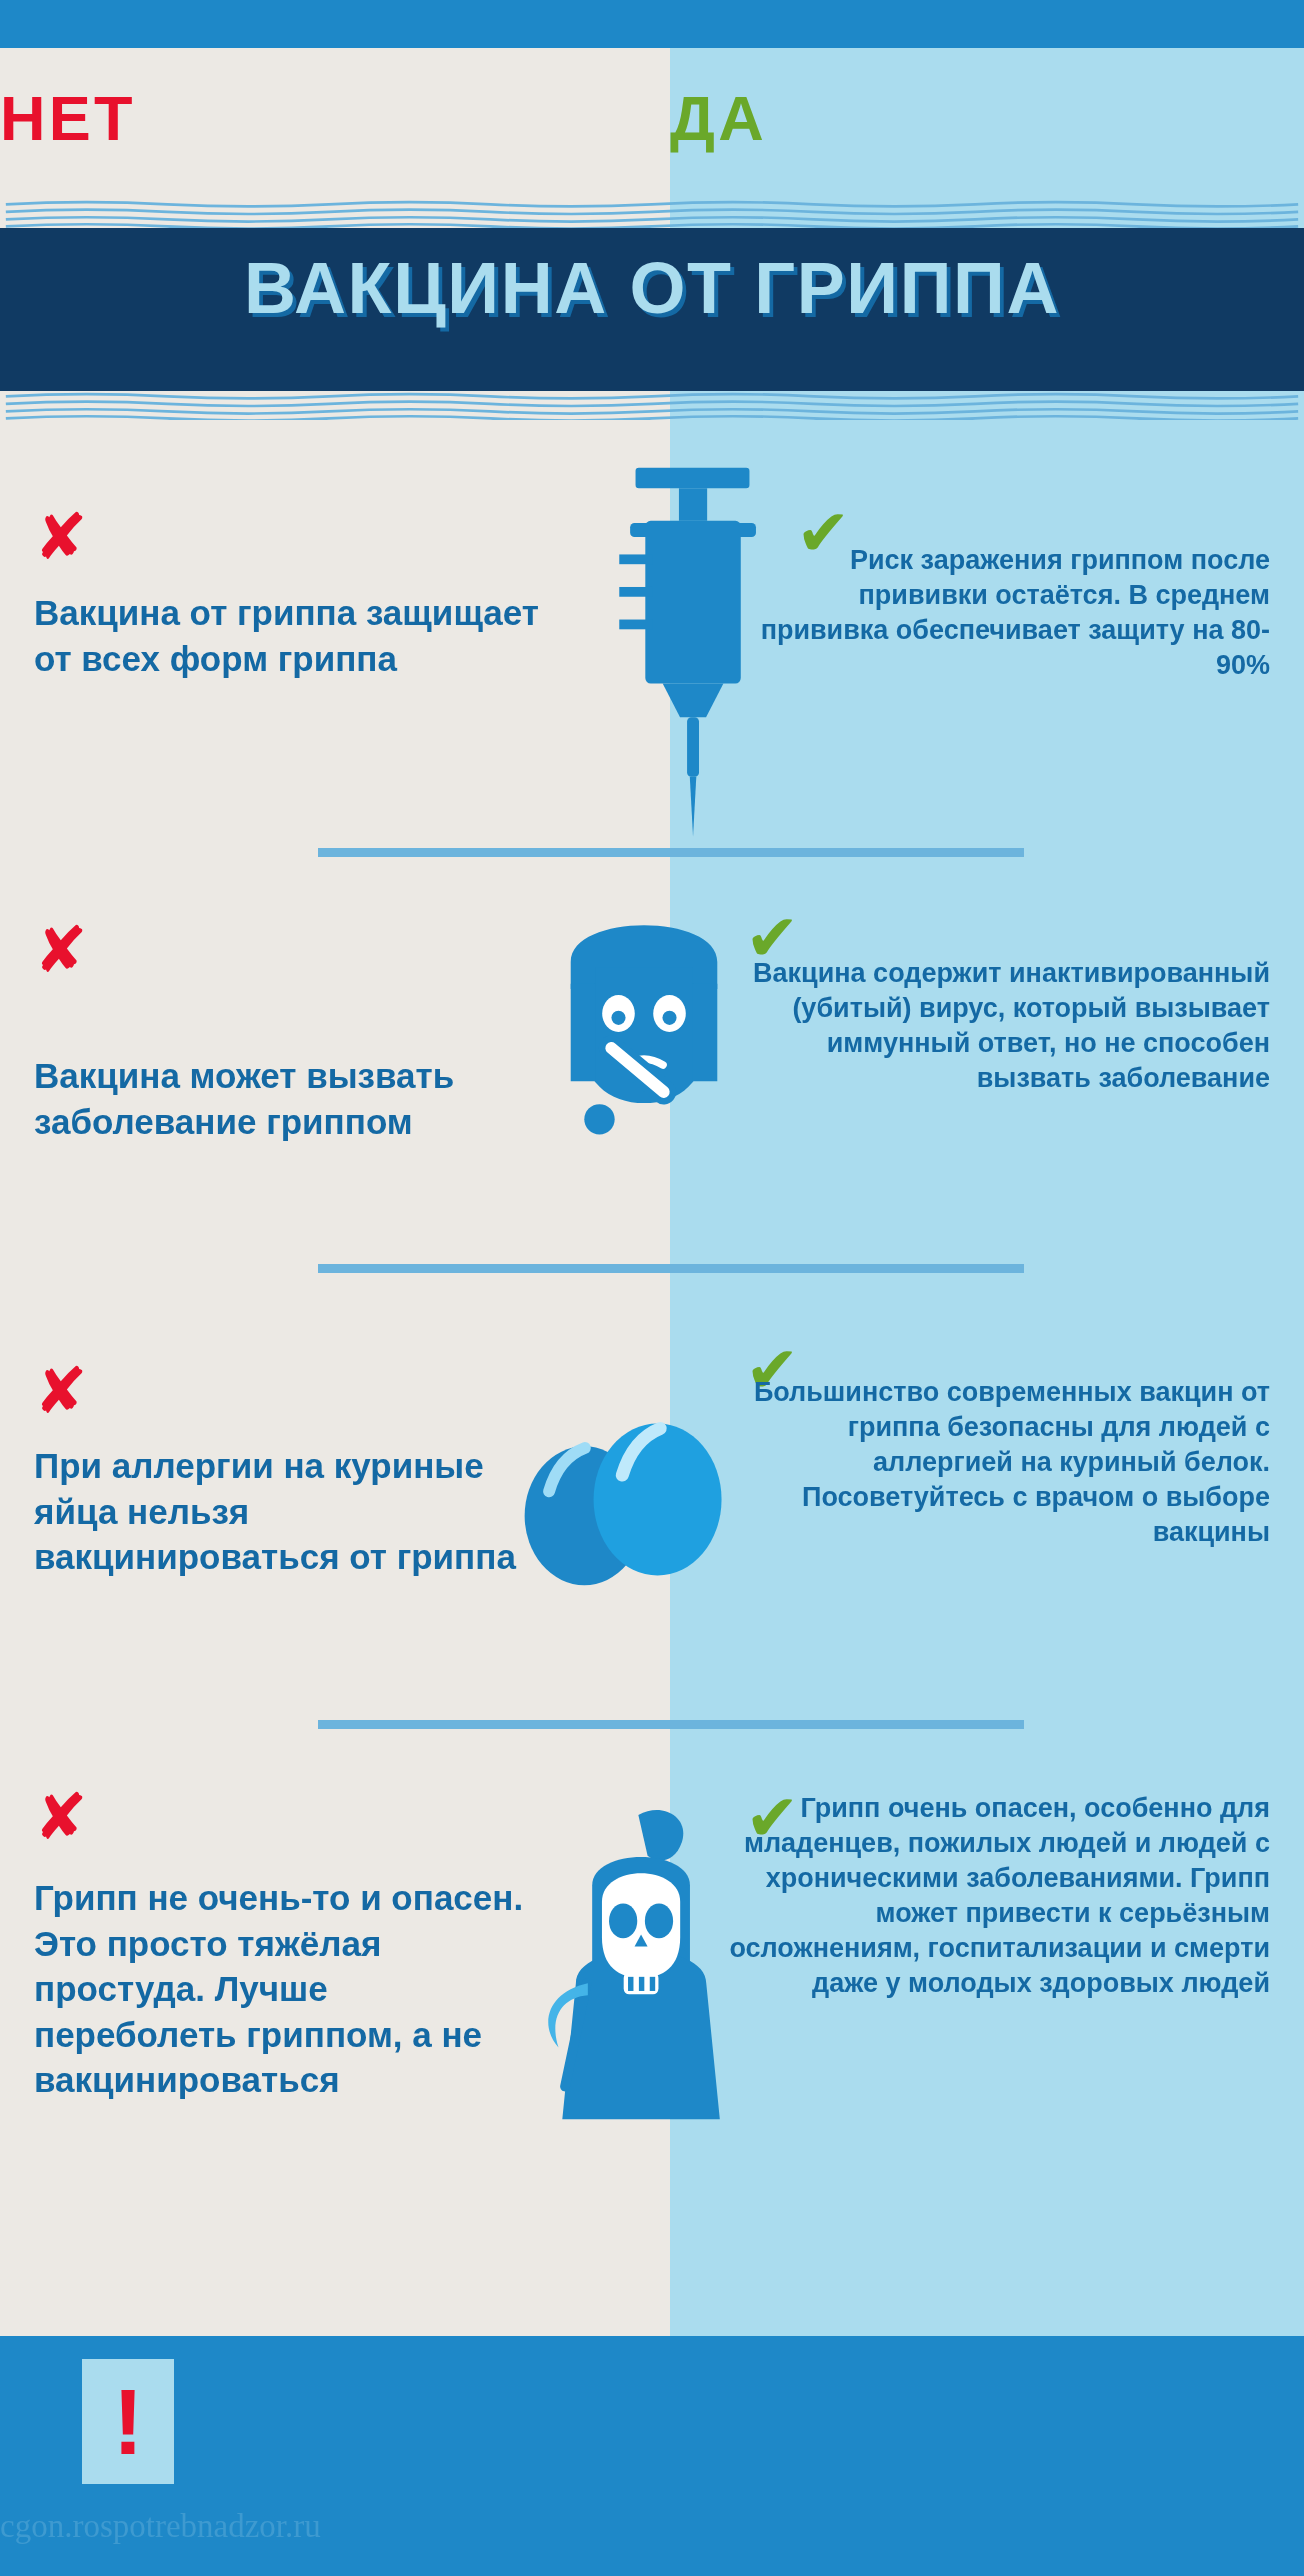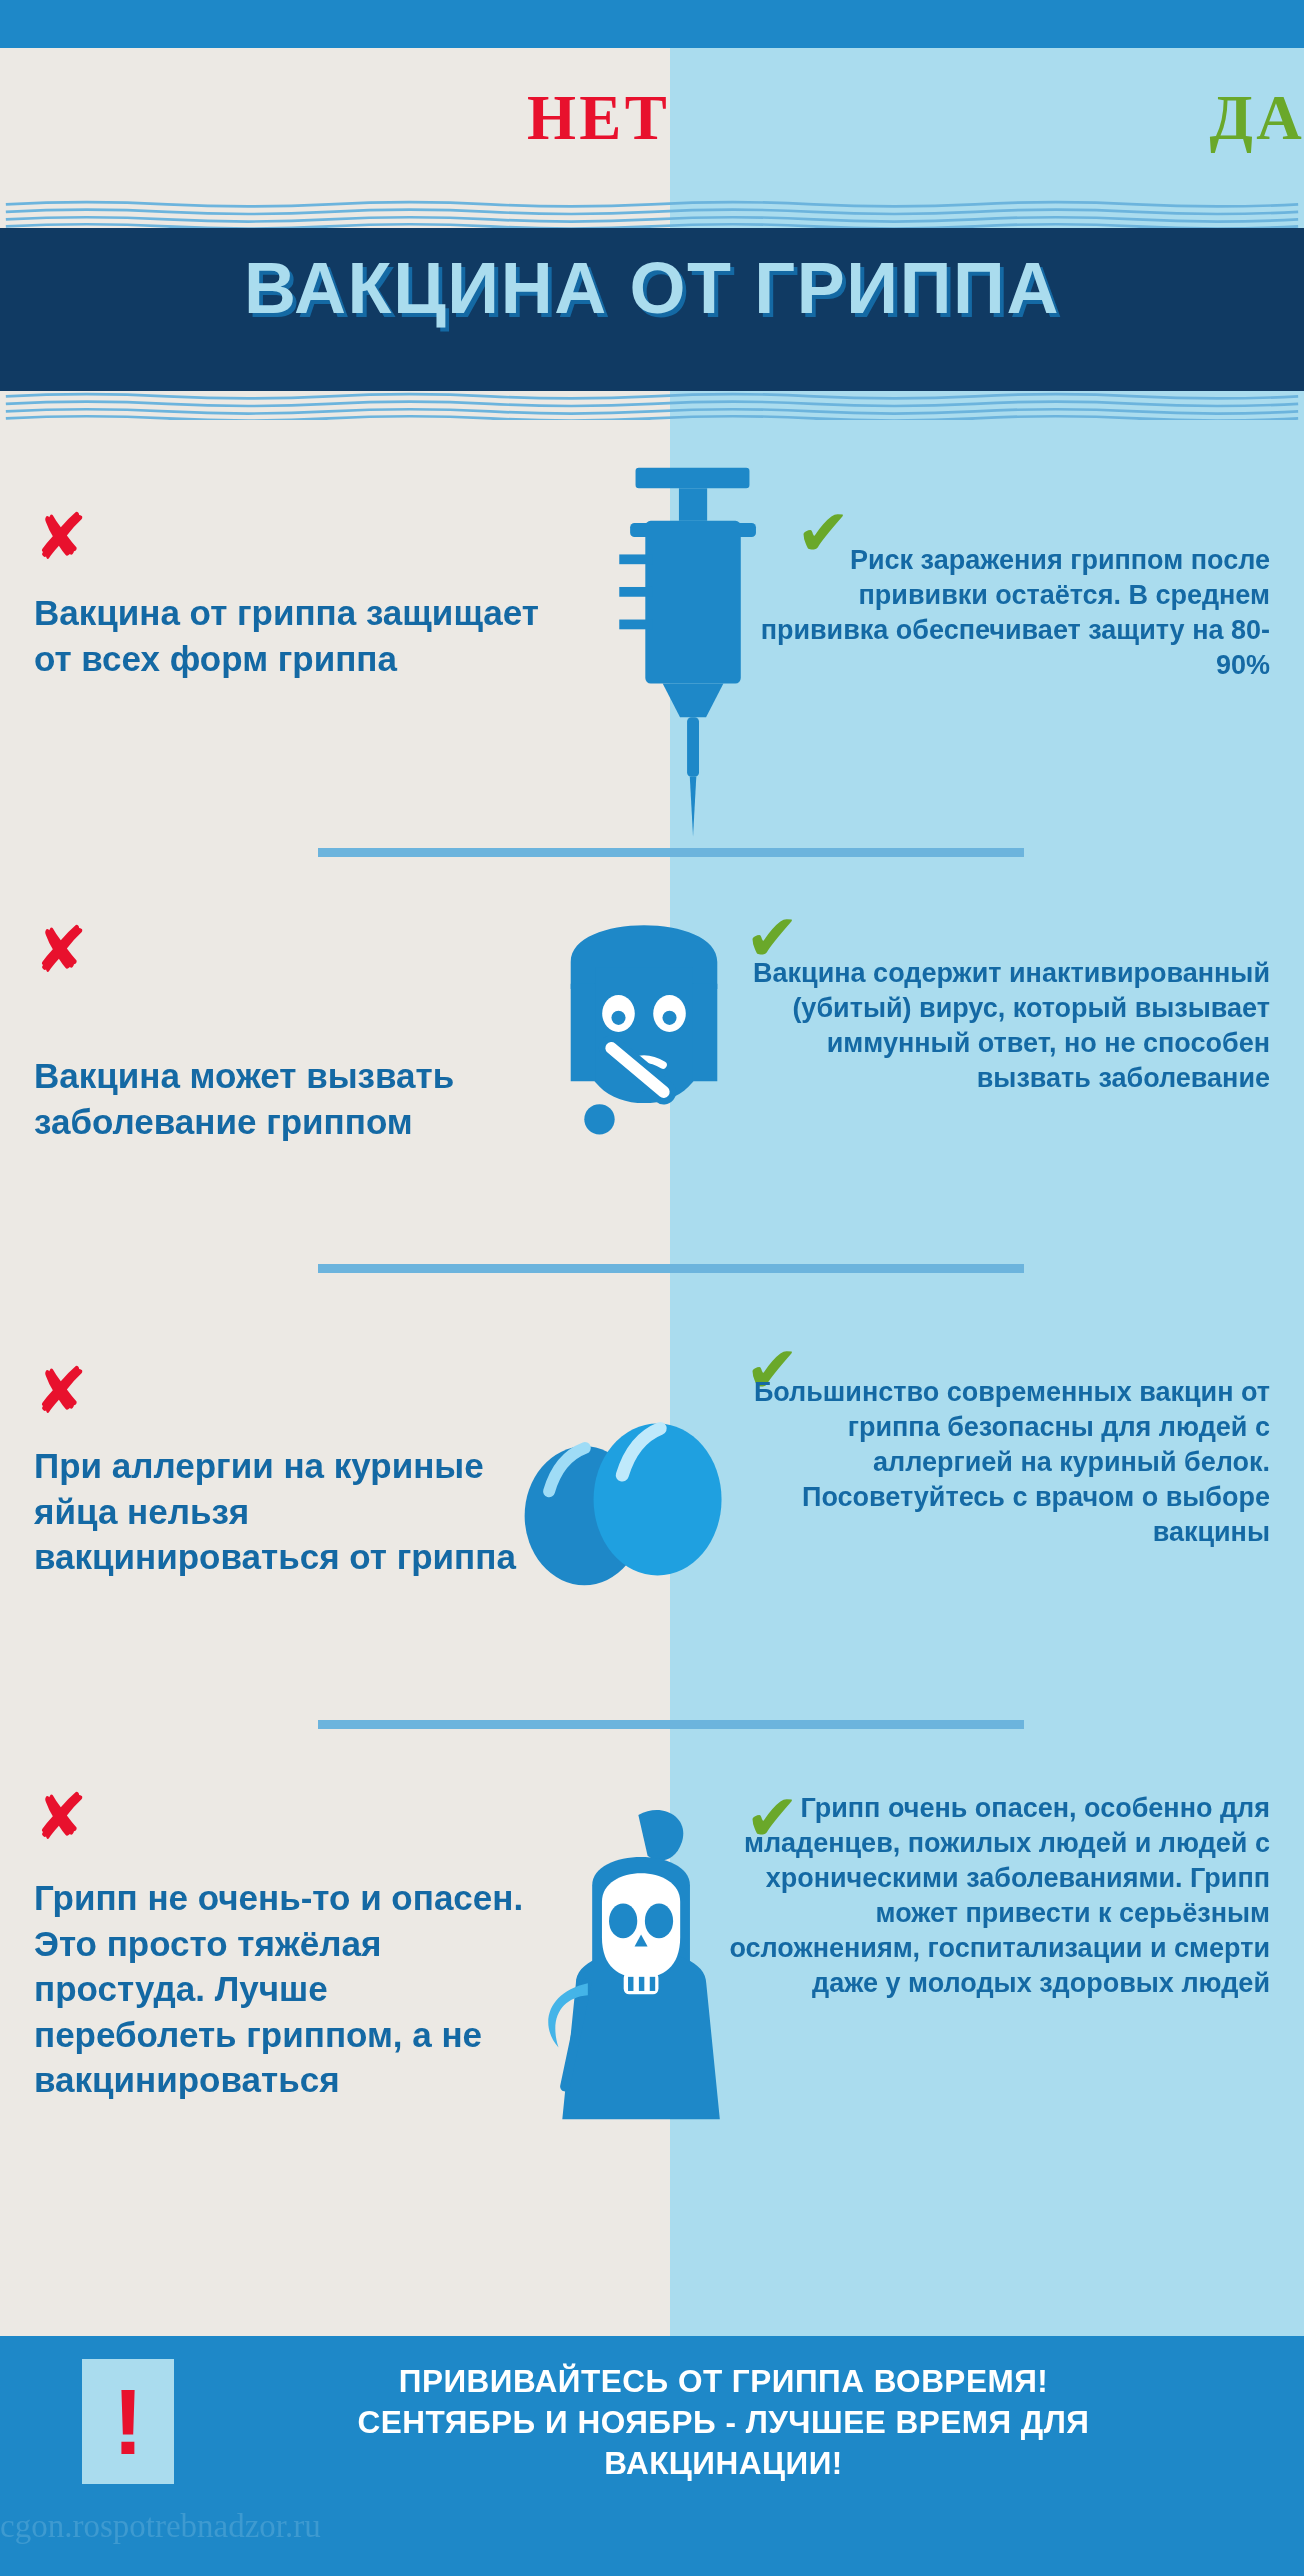--- a/index.html
+++ b/index.html
@@ -42,22 +42,21 @@
     background: #aadcee;
   }
 
   
   .hdr {
     position: absolute;
     top: 82px;
     font-size: 63px;
     font-weight: bold;
     letter-spacing: 3.3px;
-    text-align: right;
-    font-family: Liberation Serif, serif;
+    text-align: left;
   }
   .hdr-no {
     left: 0; width: 670px;
     color: #e8112d;
   }
   .hdr-yes {
     left: 670px; width: 635px;
     color: #6aa82a;
   }
 
@@ -341,21 +340,16 @@
         <path d="M112 330 C40 345 20 405 58 448 C40 392 65 356 112 352 Z" fill="#44b4e8"></path>
       </svg>
     </div>
 
     <div class="check-mark" style="left:745px; top:1785px;">✔</div>
     <div class="fact-text" style="top:1791px;">Грипп очень опасен, особенно для младенцев, пожилых людей и людей с хроническими заболеваниями. Грипп может привести к серьёзным осложнениям, госпитализации и смерти даже у молодых здоровых людей</div>
   </div>
 
   <div class="bottom-bar"></div>
   <div class="excl">!</div>
-  <div class="bottom-text">
-    <div>ПРИВИВАЙТЕСЬ ОТ ГРИППА ВОВРЕМЯ!</div>
-    <div>СЕНТЯБРЬ И НОЯБРЬ - ЛУЧШЕЕ ВРЕМЯ ДЛЯ</div>
-    <div>ВАКЦИНАЦИИ!</div>
-  </div>
   <div class="watermark">cgon.rospotrebnadzor.ru</div>
 
 </div>
 
 
 </body></html>

